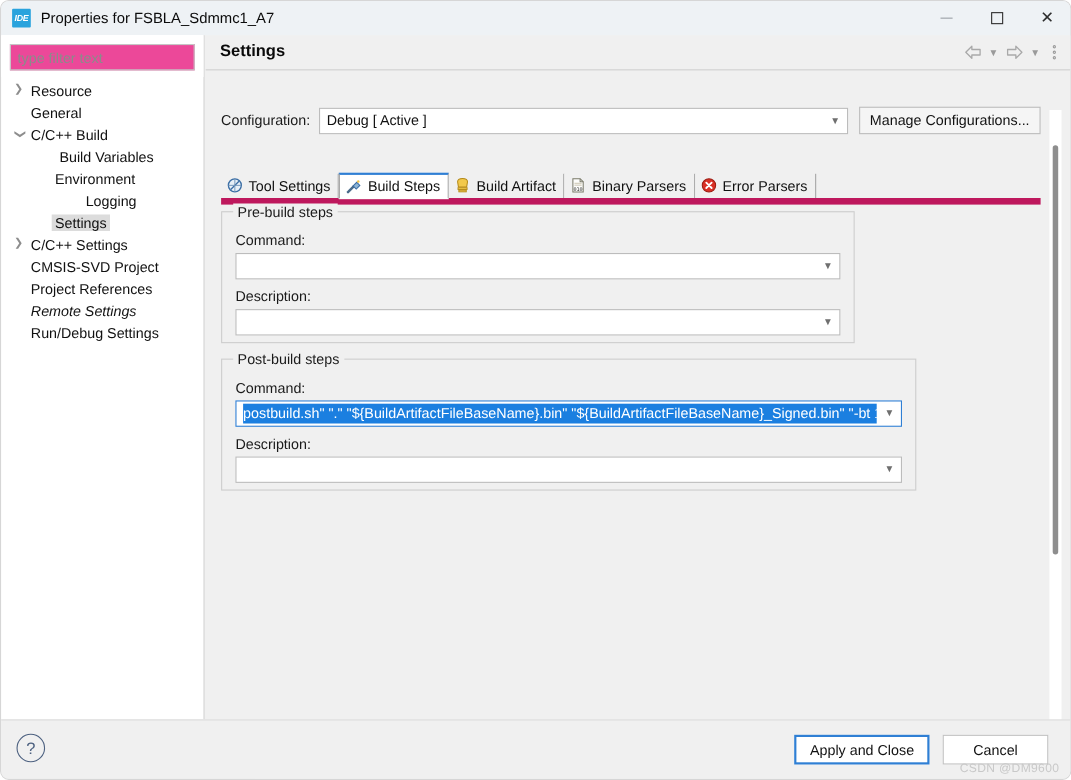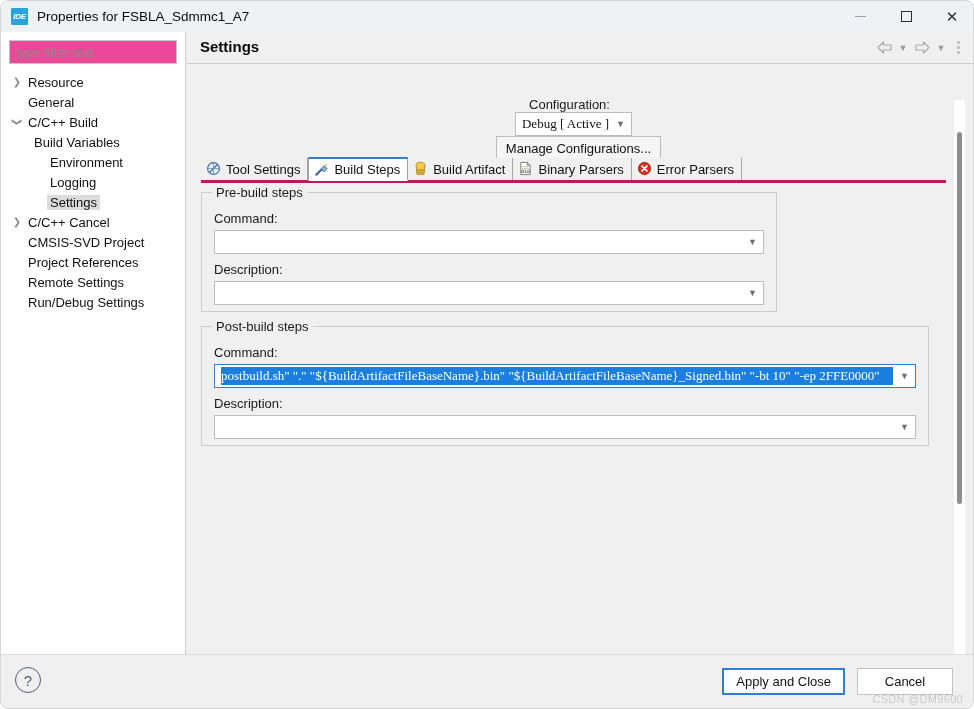--- a/index.html
+++ b/index.html
@@ -177,39 +177,37 @@
     overflow: hidden;
   }
 
   
   .config-row {
     position: absolute;
     left: 14px; top: 33px;
     width: 745px;
     display: flex;
     align-items: center;
-    flex-direction: column;
   }
   .config-label {
     font-size: 13px;
     color: #1a1a1a;
     margin-right: 8px;
   }
   .combo {
     position: relative;
     height: 24px;
     border: 1px solid #bcbcbc;
     background: #ffffff;
     box-sizing: border-box;
     display: flex;
     align-items: center;
     font-size: 13px;
     color: #111111;
     padding: 0 22px 0 6px;
-    font-family: Liberation Serif, serif;
   }
   .combo .arrow {
     position: absolute;
     right: 6px; top: 50%;
     transform: translateY(-50%);
     color: #6f6f6f;
     font-size: 9px;
     line-height: 1;
   }
   .config-combo { flex: 1 1 auto; }
@@ -227,21 +225,21 @@
     align-items: center;
     white-space: nowrap;
   }
 
   
   .tabstrip {
     position: absolute;
     left: 14px; top: 93px;
     width: 745px;
     height: 23px;
-    border-bottom: 3px solid #be185d;
+    border-bottom: 6px solid #be185d;
     display: flex;
     align-items: flex-end;
   }
   .tab {
     height: 22px;
     box-sizing: border-box;
     display: flex;
     align-items: center;
     gap: 4px;
     padding: 0 7px 0 5px;
@@ -399,49 +397,49 @@
           <span class="tree-label">Resource</span>
         </div>
         <div class="tree-item" style="padding-left: 8px;">
           <span class="twisty"></span>
           <span class="tree-label">General</span>
         </div>
         <div class="tree-item" style="padding-left: 8px;">
           <span class="twisty" style="transform: rotate(90deg);">❯</span>
           <span class="tree-label">C/C++ Build</span>
         </div>
-        <div class="tree-item" style="padding-left: 14px;">
+        <div class="tree-item" style="padding-left: 34px;">
           <span class="twisty"></span>
           <span class="tree-label">Build Variables</span>
         </div>
         <div class="tree-item" style="padding-left: 30px;">
           <span class="twisty"></span>
           <span class="tree-label">Environment</span>
         </div>
-        <div class="tree-item" style="padding-left: 30px;">
+        <div class="tree-item" style=" justify-content: center;">
           <span class="twisty"></span>
           <span class="tree-label">Logging</span>
         </div>
         <div class="tree-item selected" style="padding-left: 30px;">
           <span class="twisty"></span>
           <span class="tree-label">Settings</span>
         </div>
         <div class="tree-item" style="padding-left: 8px;">
           <span class="twisty">❯</span>
-          <span class="tree-label">C/C++ Cancel</span>
+          <span class="tree-label">C/C++ Settings</span>
         </div>
         <div class="tree-item" style="padding-left: 8px;">
           <span class="twisty"></span>
           <span class="tree-label">CMSIS-SVD Project</span>
         </div>
         <div class="tree-item" style="padding-left: 8px;">
           <span class="twisty"></span>
           <span class="tree-label">Project References</span>
         </div>
-        <div class="tree-item" style="padding-left: 8px;">
+        <div class="tree-item" style="padding-left: 8px; font-style: italic;">
           <span class="twisty"></span>
           <span class="tree-label">Remote Settings</span>
         </div>
         <div class="tree-item" style="padding-left: 8px; align-items: center;">
           <span class="twisty"></span>
           <span class="tree-label">Run/Debug Settings</span>
         </div>
       </div>
   </div>
 
@@ -537,21 +535,21 @@
             <span class="arrow">▼</span>
           </div>
           <div class="field-label" style="margin-top:8px;">Description:</div>
           <div class="combo field-combo">
             <span></span>
             <span class="arrow">▼</span>
           </div>
         </div>
       </div>
 
-      <div class="group" style="left:14px; top:262px; width:728px; height:120px;">
+      <div class="group" style="left:14px; top:262px; width:632px; height:120px;">
         <div class="group-title">Post-build steps</div>
         <div class="group-inner">
           <div class="field-label">Command:</div>
           <div class="combo field-combo focused">
             <span class="sel-text">postbuild.sh" "." "${BuildArtifactFileBaseName}.bin" "${BuildArtifactFileBaseName}_Signed.bin" "-bt 10" "-ep 2FFE0000"</span>
             <span class="arrow">▼</span>
           </div>
           <div class="field-label" style="margin-top:8px;">Description:</div>
           <div class="combo field-combo">
             <span></span>

